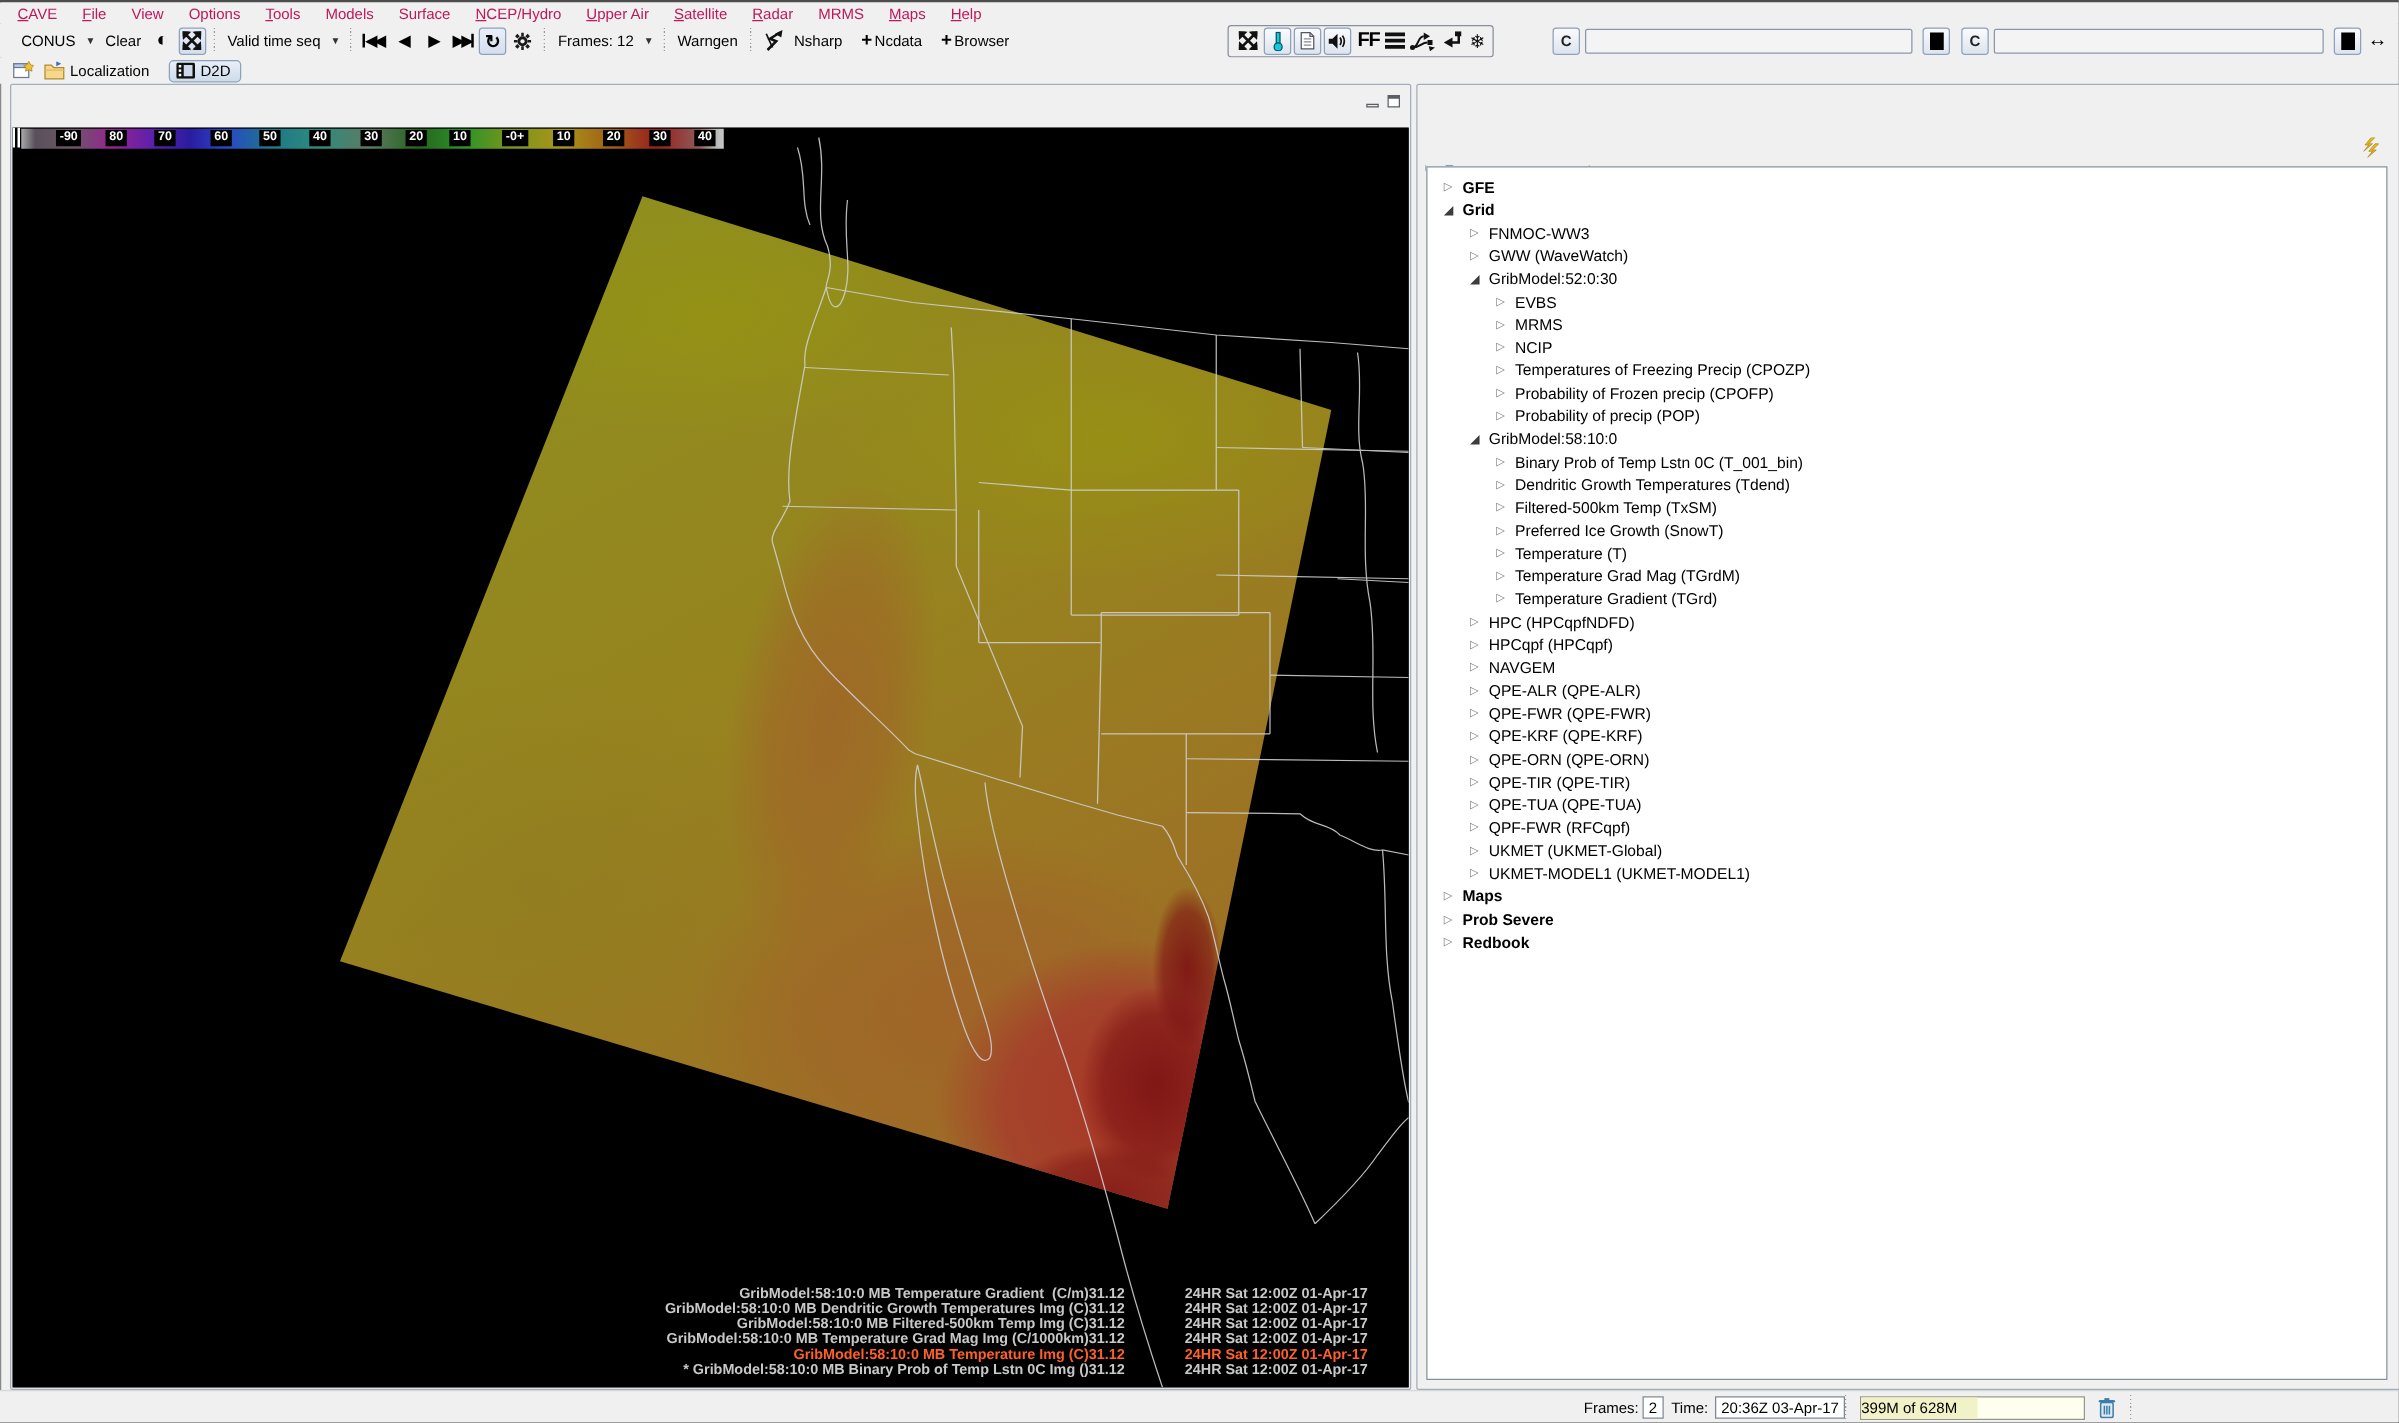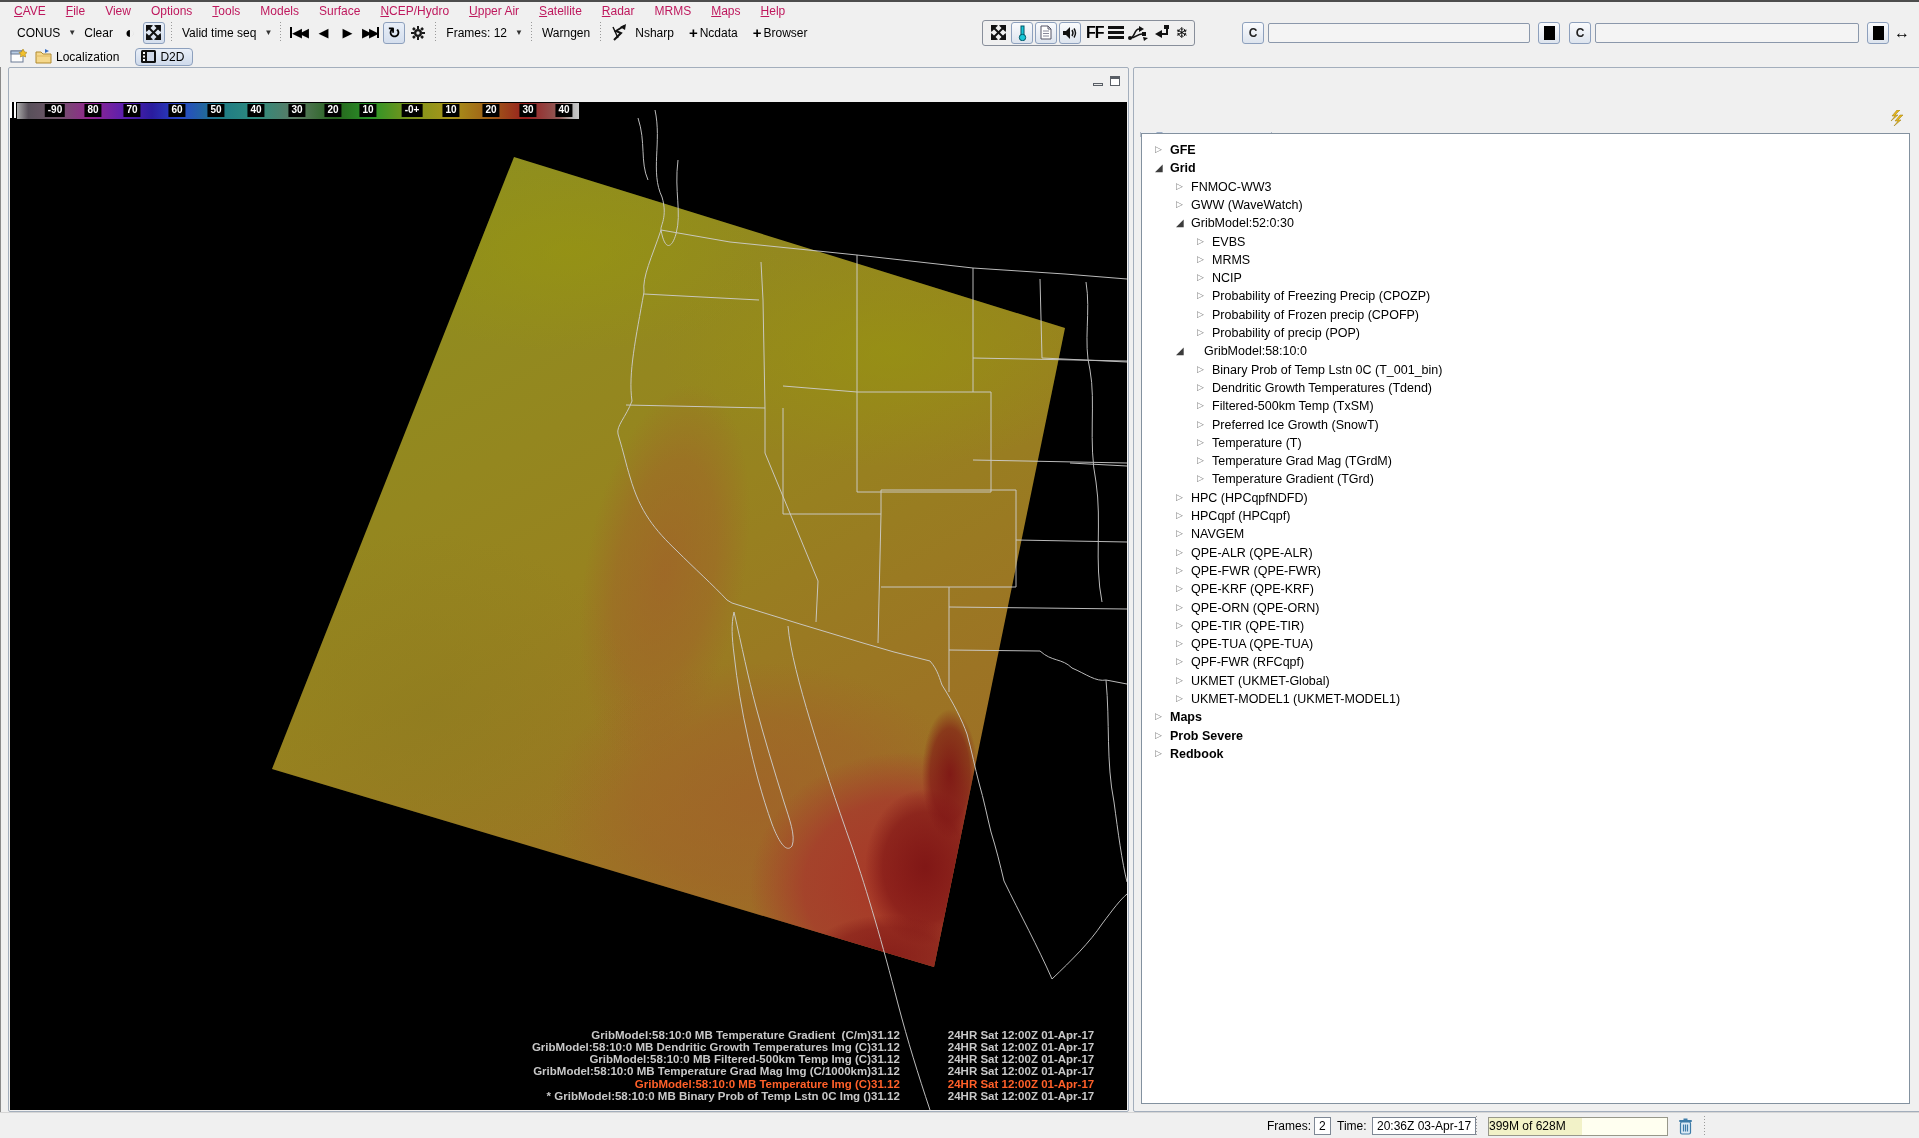--- a/index.html
+++ b/index.html
@@ -511,33 +511,33 @@
       <div class="tree-row" style="top: 116.8px;">
         <span class="tree-arrow" style="left: 55px;">▷</span>
         <span class="tree-label" style="left: 70px;">MRMS</span>
       </div>
       <div class="tree-row" style="top: 135.1px;">
         <span class="tree-arrow" style="left: 55px;">▷</span>
         <span class="tree-label" style="left: 70px;">NCIP</span>
       </div>
       <div class="tree-row" style="top: 153.4px;">
         <span class="tree-arrow" style="left: 55px;">▷</span>
-        <span class="tree-label" style="left: 70px;">Probability of Freezing Precip (CPOZP)</span>
+        <span class="tree-label" style="left: 70px;">Temperatures of Freezing Precip (CPOZP)</span>
       </div>
       <div class="tree-row" style="top: 171.7px;">
         <span class="tree-arrow" style="left: 55px;">▷</span>
         <span class="tree-label" style="left: 70px;">Probability of Frozen precip (CPOFP)</span>
       </div>
       <div class="tree-row" style="top: 190px;">
         <span class="tree-arrow" style="left: 55px;">▷</span>
         <span class="tree-label" style="left: 70px;">Probability of precip (POP)</span>
       </div>
       <div class="tree-row" style="top: 208.3px;">
         <span class="tree-arrow exp" style="left: 34px;">◢</span>
-        <span class="tree-label" style="left: 62px;">GribModel:58:10:0</span>
+        <span class="tree-label" style="left: 49px;">GribModel:58:10:0</span>
       </div>
       <div class="tree-row" style="top: 226.6px;">
         <span class="tree-arrow" style="left: 55px;">▷</span>
         <span class="tree-label" style="left: 70px;">Binary Prob of Temp Lstn 0C (T_001_bin)</span>
       </div>
       <div class="tree-row" style="top: 244.9px;">
         <span class="tree-arrow" style="left: 55px;">▷</span>
         <span class="tree-label" style="left: 70px;">Dendritic Growth Temperatures (Tdend)</span>
       </div>
       <div class="tree-row" style="top: 263.2px;">

